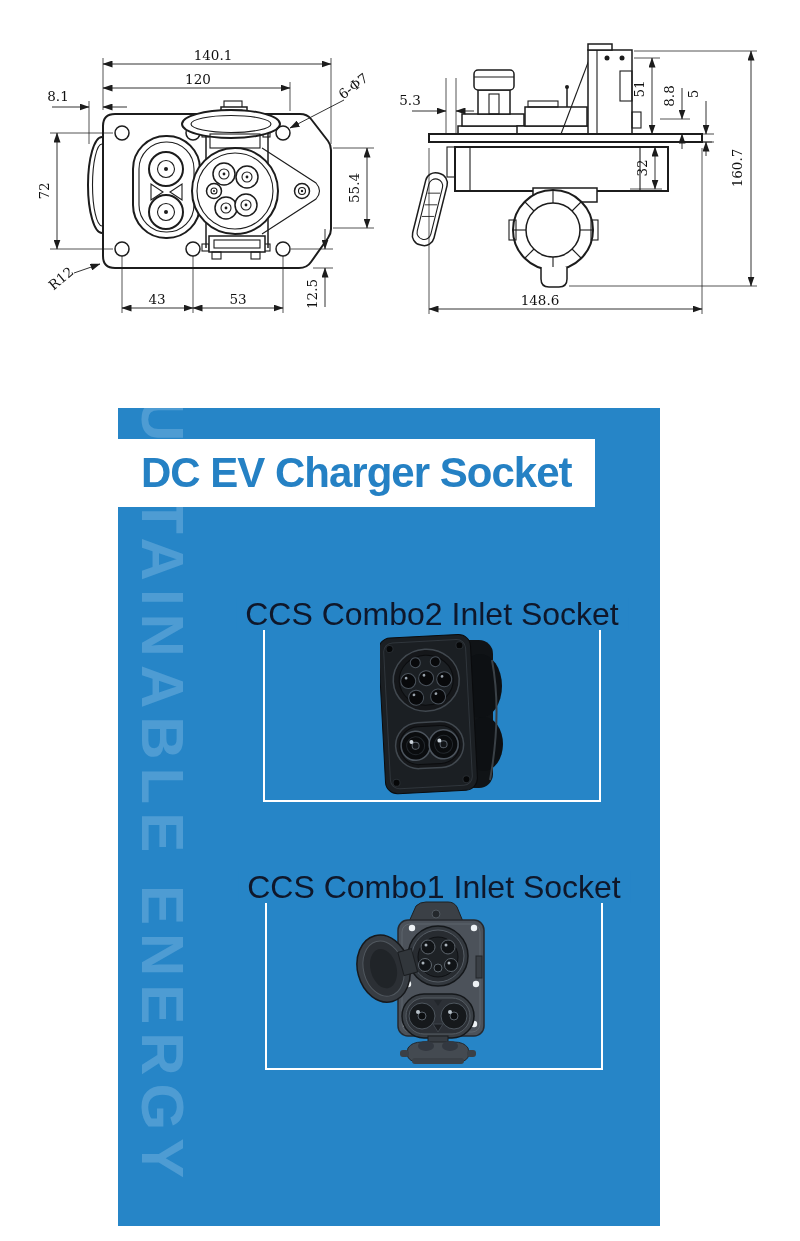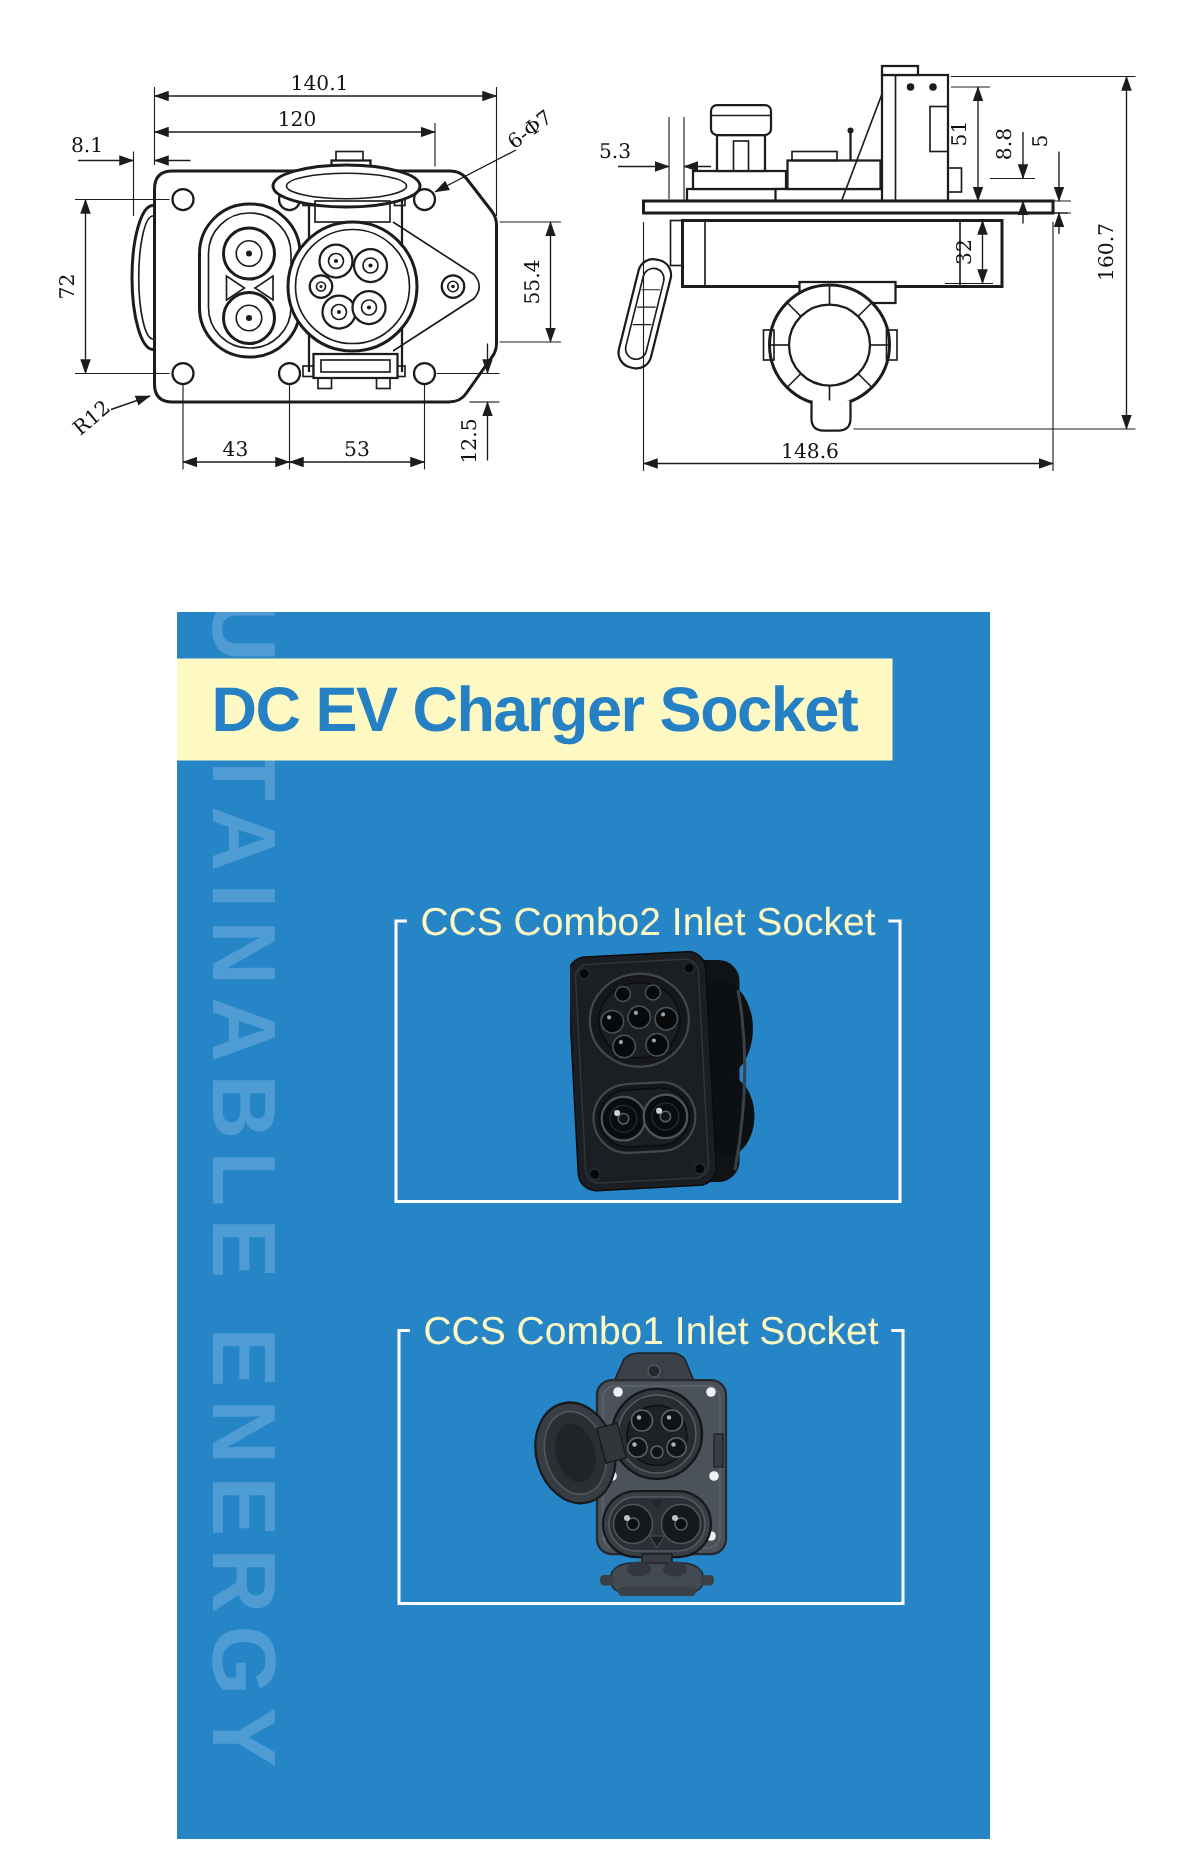--- a/index.html
+++ b/index.html
@@ -11,28 +11,28 @@
   .o1{fill:none;stroke:#1c1c1c;stroke-width:1.1;}
   .thin{fill:none;stroke:#1c1c1c;stroke-width:0.8;}
   .dim{stroke:#1c1c1c;stroke-width:0.9;fill:none;}
   .ext{stroke:#1c1c1c;stroke-width:0.75;fill:none;}
   .dt{font-family:"DejaVu Serif",serif;font-size:13.5px;fill:#111111;}
   
   .panel{position:absolute;left:118px;top:392px;width:542px;height:818px;background:#2685C7;overflow:hidden;}
   .watermark{position:absolute;left:14px;top:-10px;writing-mode:vertical-rl;white-space:nowrap;
     font-weight:bold;font-size:60px;letter-spacing:8px;line-height:1;color:#4E9CD3;
     font-family:"Liberation Sans",sans-serif;z-index:1;}
-  .banner{position:absolute;left:0;top:31px;width:477px;height:68px;background:#fef9c3;z-index:2;}
+  .banner{position:absolute;left:0;top:31px;width:477px;height:68px;background:#ffffff;z-index:2;}
   .title{margin:0;padding:0 0 0 23px;line-height:68px;font-size:42px;font-weight:bold;
     letter-spacing:-1px;color:#2581C4;white-space:nowrap;font-family:"Liberation Sans",sans-serif;}
   .card{position:absolute;border:2px solid #ffffff;z-index:3;}
   .card1{left:145px;top:205px;width:334px;height:185px;}
   .card2{left:147px;top:478px;width:334px;height:180px;text-align:right;}
   .card-label{position:absolute;top:-17px;left:50%;transform:translateX(-50%);
-    background:#2685C7;padding:0 9px;font-size:26px;font-weight:400;color:#fef9c3;
+    background:#2685C7;padding:0 9px;font-size:32px;font-weight:400;color:#0f172a;
     line-height:32px;white-space:nowrap;}
   .prod{position:absolute;}
 </style>
 </head>
 <body>
 
 <div class="page">
 
   <svg class="drawings" width="800" height="348" viewBox="0 0 800 348">
     <defs>

